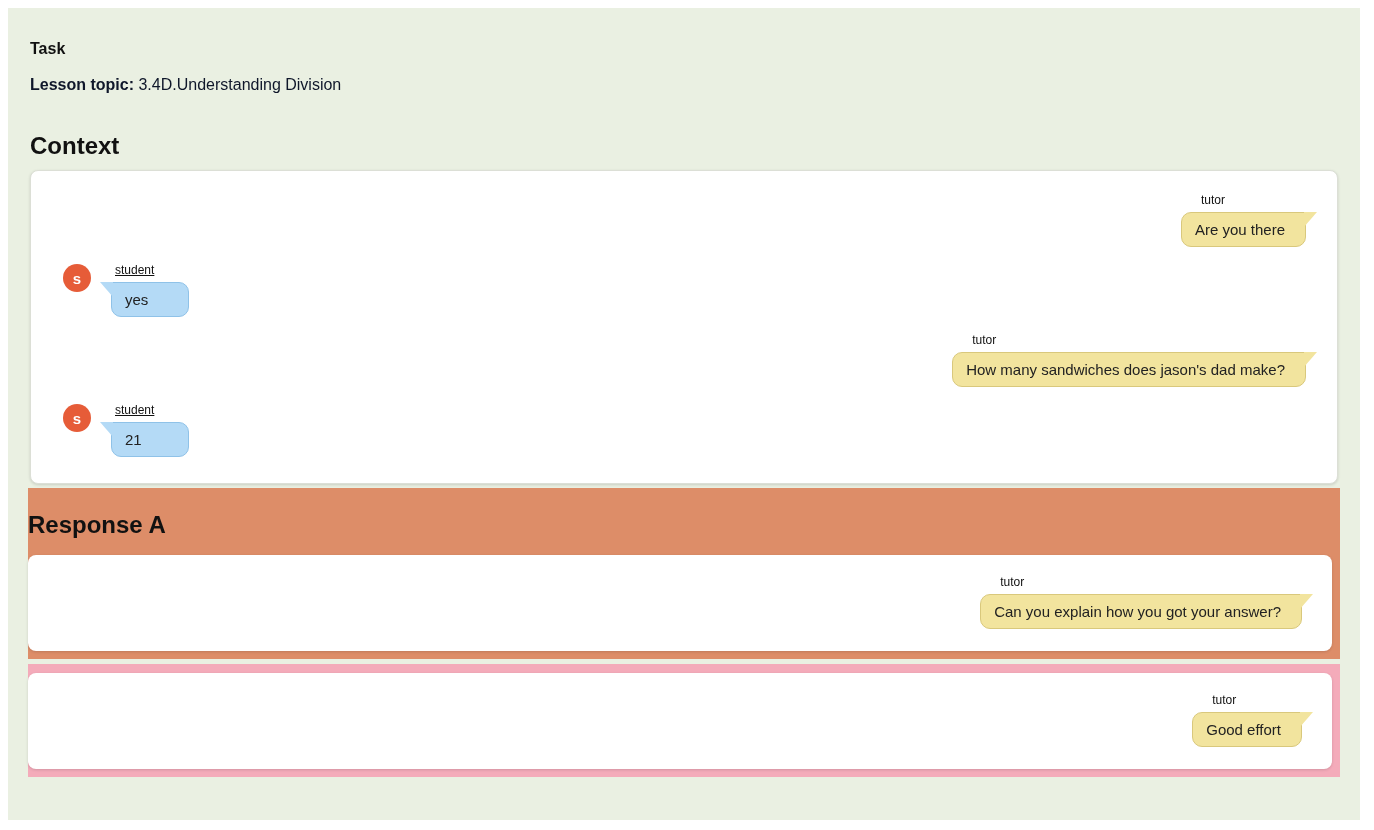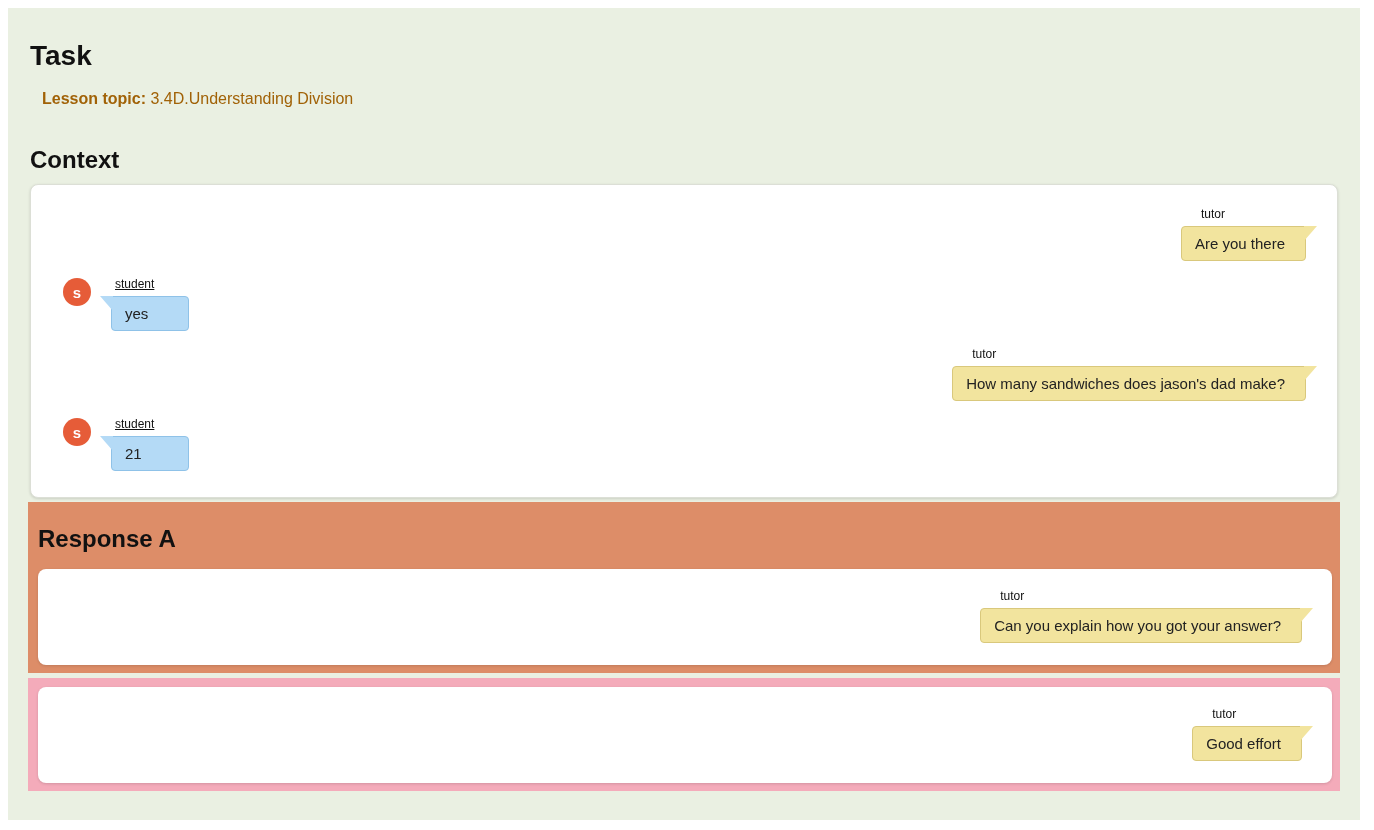--- a/index.html
+++ b/index.html
@@ -10,29 +10,29 @@
   body { margin: 8px; }
 
   .app {
     background: var(--panel-bg, #eaf0e2);
     margin-right: 6px;
     min-height: 812px;
     padding: 32px 20px 10px 20px;
   }
 
   .task-title {
-    font-size: 28px;
+    font-size: 16px;
     font-weight: 700;
     color: #111;
     margin: 0 0 18px 2px;
   }
   .lesson-topic {
     font-size: 16px;
-    color: #a16207;
-    margin: 0 0 38px 14px;
+    color: #0f172a;
+    margin: 0 0 38px 2px;
   }
   .lesson-topic .lbl { font-weight: 700; }
 
   .section-heading {
     font-size: 24px;
     font-weight: 700;
     color: #111;
     margin: 0 0 10px 2px;
   }
 
@@ -44,21 +44,21 @@
   .context-card {
     border: 1px solid #dcdfd6;
     padding: 20px 18px 26px 32px;
     margin: 0 2px;
   }
   .response-card {
     padding: 18px 17px 22px 22px;
   }
 
   .response-section {
-    padding: 9px 8px 8px 10px;
+    padding: 9px 8px 8px 0;
   }
   .response-section .section-heading { margin: 14px 0 16px 0; }
   .section-a { background: var(--response-a-bg, #dd8d68); margin-top: 4px; }
   .section-b { background: var(--response-b-bg, #f4abba); margin-top: 5px; }
 
   
   .msg { display: flex; margin-bottom: 14px; }
   .msg:last-child { margin-bottom: 0; }
   .msg.tutor { justify-content: flex-end; padding-right: 13px; }
   .msg.student { justify-content: flex-start; }
@@ -75,21 +75,21 @@
   .msg.student .role-label { padding-left: 4px; text-decoration: underline; }
 
   .bubble {
     position: relative;
     font-size: 15px;
     line-height: 17px;
     color: #222;
     padding: 8px 20px 8px 13px;
     min-width: 78px;
     max-width: 560px;
-    border-radius: 4px;
+    border-radius: 10px;
   }
   .tutor-bubble {
     background: var(--tutor-bubble-bg, #f2e49e);
     border: 1px solid var(--tutor-bubble-border, #d9c87c);
     border-top-right-radius: 0;
   }
   .tutor-bubble::after {
     content: "";
     position: absolute;
     top: -1px;

